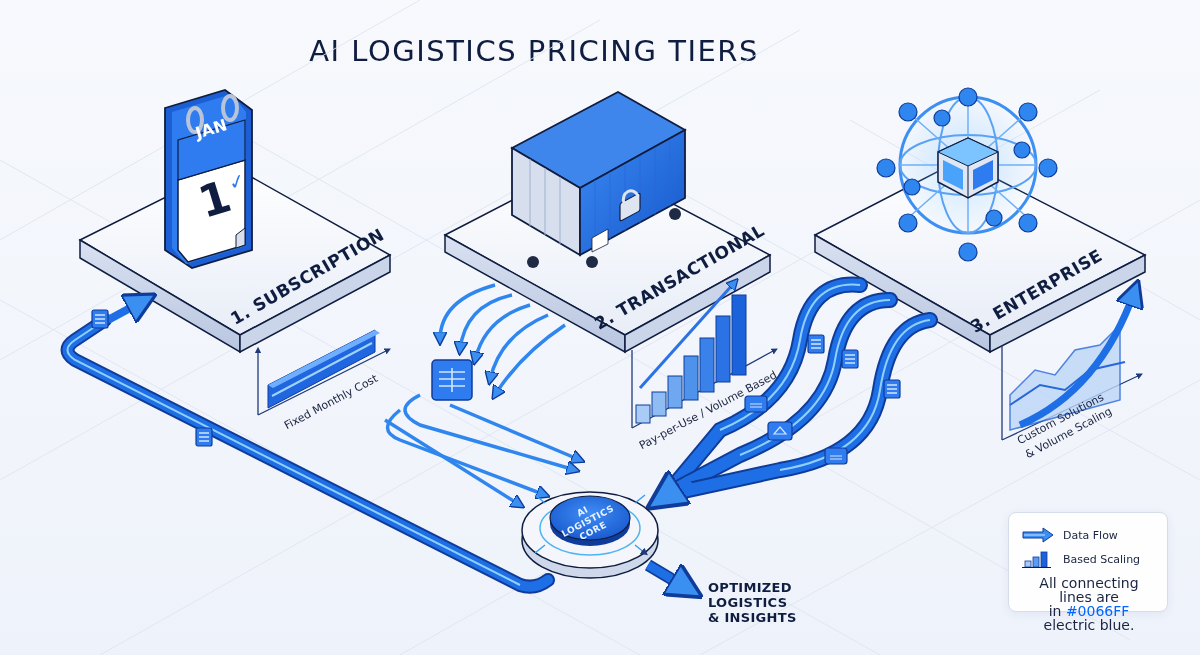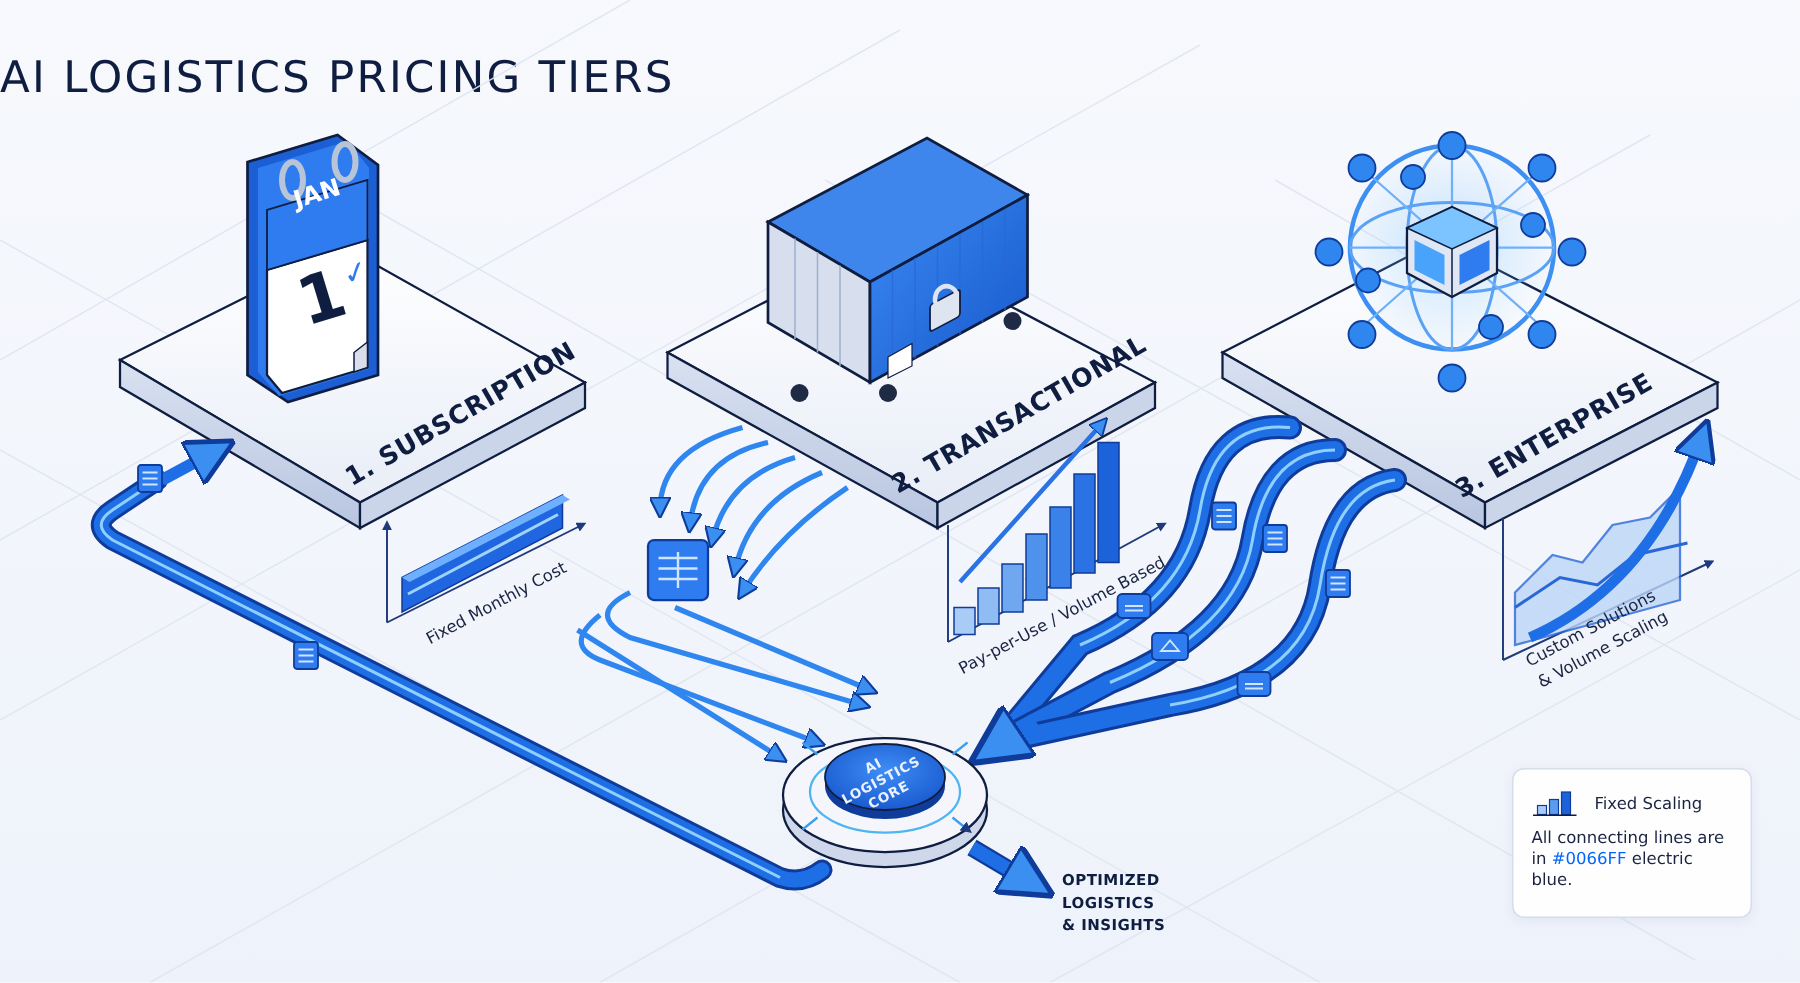--- a/index.html
+++ b/index.html
@@ -6,50 +6,50 @@
   html, body { width: 1200px; height: 655px; overflow: hidden; }
   body {
     font-family: "DejaVu Sans", sans-serif;
     background: linear-gradient(180deg, #f7f9fd 0%, #eef2fa 100%);
     position: relative;
     color: #0d1b3e;
   }
   .canvas { position: absolute; inset: 0; }
   .title {
     position: absolute; top: 34px; left: 0; width: 1068px;
-    text-align: left; font-size: 29px; letter-spacing: 1.5px;
+    text-align: center; font-size: 29px; letter-spacing: 1.5px;
     font-family: "DejaVu Sans", sans-serif; font-weight: normal; color: #0f1d40;
   }
   svg.main { position: absolute; left: 0; top: 0; }
   .rot-label {
     position: absolute; font-weight: bold; color: #0f1d40;
     transform-origin: left center; white-space: nowrap;
     font-family: "DejaVu Sans", sans-serif;
   }
   .tier-label { font-size: 17px; letter-spacing: 0.5px; }
   .chart-label { font-size: 11px; font-weight: normal; color: #1a2440; }
   .core-label {
     position: absolute; left: 548px; top: 505px; width: 80px;
     text-align: center; color: #eaf2ff; font-size: 9px; font-weight: bold;
     line-height: 11px; transform: rotate(-28deg); letter-spacing: 0.5px;
   }
   .output-label {
     position: absolute; left: 708px; top: 580px;
-    font-size: 10px; font-weight: bold; line-height: 15px; color: #0f1d40;
+    font-size: 13px; font-weight: bold; line-height: 15px; color: #0f1d40;
     letter-spacing: 0.3px;
   }
   .legend {
     position: absolute; left: 1008px; top: 512px; width: 160px; height: 100px;
     background: rgba(255,255,255,0.9); border: 1px solid #d5dcea; border-radius: 8px;
     padding: 10px 10px 8px 12px; font-size: 11px; color: #1a2440;
     box-shadow: 0 2px 8px rgba(60,90,160,0.08);
   }
   .legend-row { display: flex; align-items: center; height: 24px; }
   .legend-row svg { width: 34px; height: 18px; margin-right: 8px; flex: none; }
-  .legend-note { margin-top: 5px; font-size: 11px; line-height: 14px; }
+  .legend-note { margin-top: 5px; font-size: 14px; line-height: 14px; text-align: center; }
   .hex { color: #0066ff; margin-top: 13px; }
 </style>
 </head>
 <body>
 
 <div class="canvas">
 
   <h1 class="title">AI LOGISTICS PRICING TIERS</h1>
 
   <svg class="main" width="1200" height="655" viewBox="0 0 1200 655">
@@ -297,26 +297,33 @@
 
   <div class="output-label">
     <div>OPTIMIZED</div>
     <div>LOGISTICS</div>
     <div>&amp; INSIGHTS</div>
   </div>
 
   <div class="legend">
     <div class="legend-row">
       <svg viewBox="0 0 34 18">
+        <path d="M2,6 H22 V2 L32,9 L22,16 V12 H2 Z" fill="#3a8ff0" stroke="#0f3c9a" stroke-width="1"></path>
+        <path d="M3,9 H24" stroke="#cfe6ff" stroke-width="1"></path>
+      </svg>
+      <span>Data Flow</span>
+    </div>
+    <div class="legend-row">
+      <svg viewBox="0 0 34 18">
         <rect x="4" y="11" width="6" height="6" fill="#a9ccf6" stroke="#0f3c9a" stroke-width="0.8"></rect>
         <rect x="12" y="7" width="6" height="10" fill="#5b9cf0" stroke="#0f3c9a" stroke-width="0.8"></rect>
         <rect x="20" y="2" width="6" height="15" fill="#1c62da" stroke="#0f3c9a" stroke-width="0.8"></rect>
         <path d="M1,17.5 H30" stroke="#0f1d40" stroke-width="1"></path>
       </svg>
-      <span>Fixed Scaling</span>
+      <span>Based Scaling</span>
     </div>
     <div class="legend-note">
       <span>All connecting lines are</span><br>
       <span>in</span>
       <span class="hex">#0066FF</span>
       <span>electric blue.</span>
     </div>
   </div>
 
 </div>

